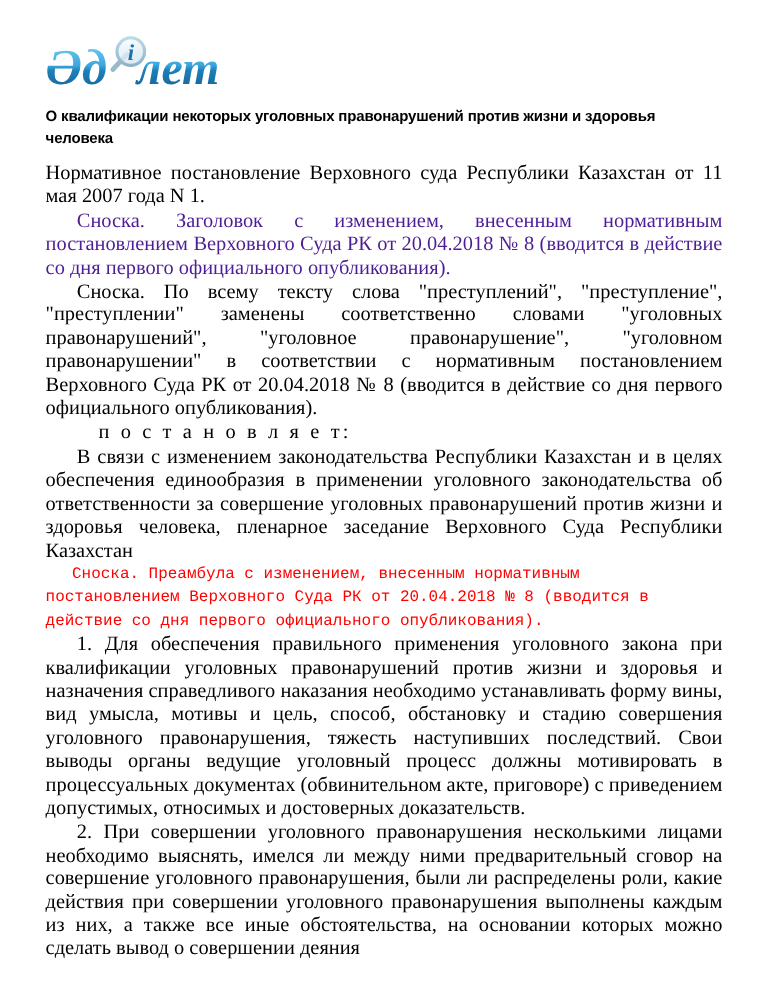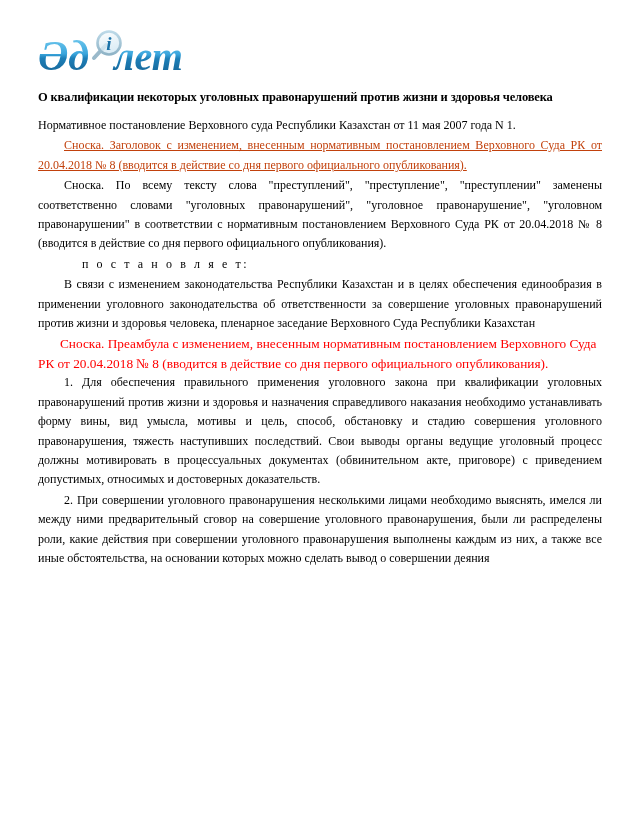--- a/index.html
+++ b/index.html
@@ -40,57 +40,57 @@
 
   
   .doc {
     position: absolute;
     left: 38px;
     top: 88px;
     width: 564px;
   }
 
   .doc-title {
-    font-family: Liberation Serif, serif;
+    font-family: Liberation Sans, sans-serif;
     font-weight: bold;
     font-size: 12.5px;
     line-height: 18px;
     letter-spacing: -0.15px;
     margin: 0 0 10px 0;
     text-align: left;
     color: #000000;
   }
 
   p.para {
     margin: 0 0 1px 0;
-    font-size: 12px;
+    font-size: 17px;
     line-height: 19.4px;
     text-align: justify;
     text-justify: inter-word;
     color: #000000;
     hyphens: none;
   }
   p.indent {
     text-indent: 26px;
   }
   p.note {
     color: #ff0000;
     text-align: left;
     margin: 0;
     font-size: 13.3px;
     line-height: 19.4px;
   }
   p.note.indent {
     text-indent: 22px;
+    font-family: Liberation Mono, monospace;
   }
   p.note-justified {
-    color: #c2410c;
+    color: #4c1d95;
     text-align: justify;
     text-indent: 26px;
-    text-decoration: underline;
   }
   .resolve {
     letter-spacing: 2.6px;
     text-indent: 44px;
     text-align: left;
   }
 </style>
 </head>
 <body>
 

